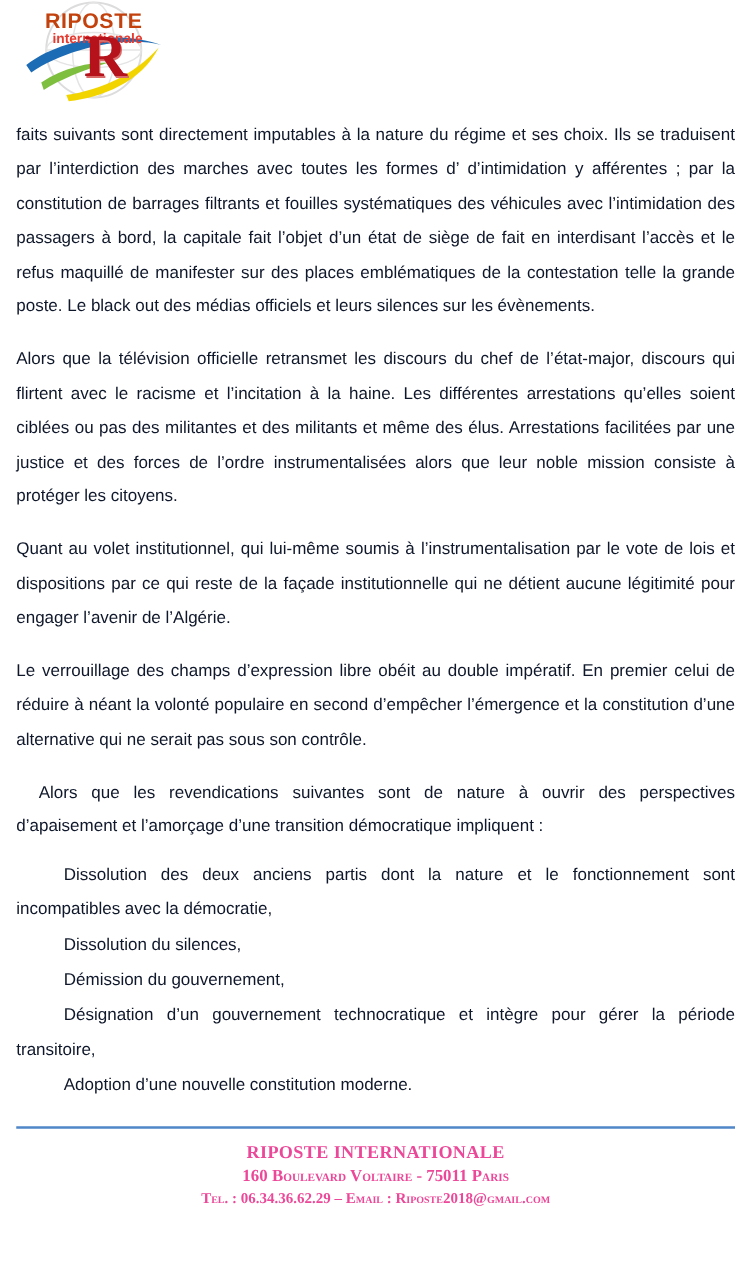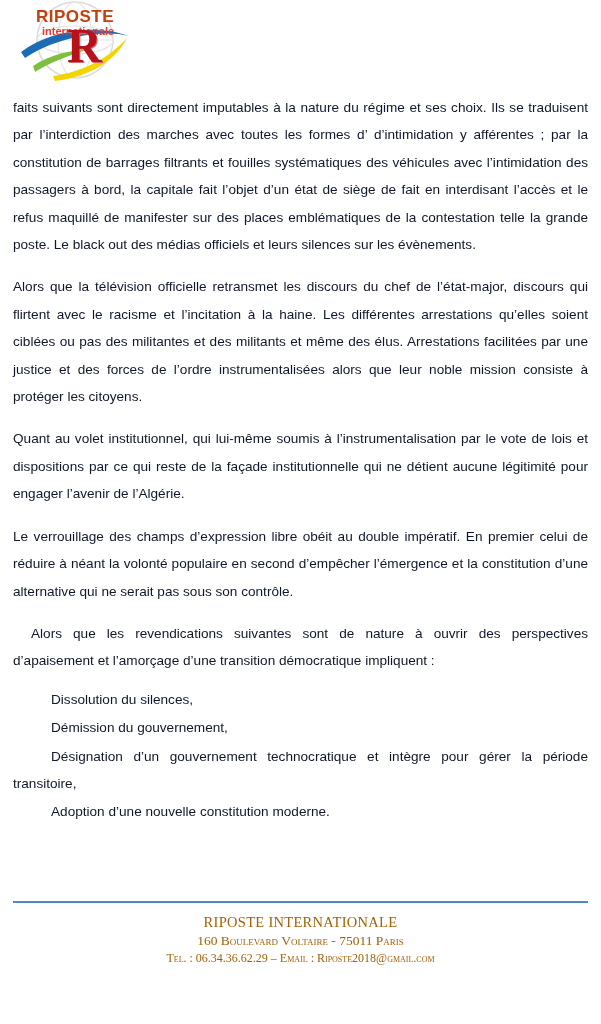--- a/index.html
+++ b/index.html
@@ -69,23 +69,23 @@
   .content p.demand-first { margin-top: 1px; }
 
   
   .footer {
     position: absolute;
     left: 13px;
     right: 13px;
     top: 901px;
     border-top: 2.5px solid #4f87c7;
     text-align: center;
-    color: #a16207;
+    color: #ec4899;
     font-family: "Liberation Serif", serif;
-    font-weight: normal;
+    font-weight: bold;
   }
   .footer-org {
     margin-top: 11px;
     font-size: 14.5px;
     letter-spacing: 0.3px;
   }
   .footer-address {
     margin-top: 2px;
     font-size: 13.5px;
     font-variant: small-caps;
@@ -120,20 +120,21 @@
     <div class="logo-monogram">R</div>
   </div>
 
   <div class="content">
     <p>faits suivants sont directement imputables à la nature du régime et ses choix. Ils se traduisent par l’interdiction des marches avec toutes les formes d’ d’intimidation y afférentes ; par la constitution de barrages filtrants et fouilles systématiques des véhicules avec l’intimidation des passagers à bord, la capitale fait l’objet d’un état de siège de fait en   interdisant  l’accès et le refus maquillé de manifester sur des places emblématiques de la contestation telle la grande poste.  Le black out des médias officiels et leurs silences sur les évènements.</p>
     <p>Alors que la télévision officielle retransmet les discours du chef de l’état-major, discours qui flirtent avec le racisme et l’incitation à la haine. Les différentes arrestations qu’elles soient ciblées ou pas des militantes et des militants et même des élus. Arrestations facilitées par une justice et des forces de l’ordre instrumentalisées alors que leur noble mission consiste à protéger les citoyens.</p>
     <p>Quant au volet institutionnel, qui lui-même soumis à l’instrumentalisation par le vote de lois et dispositions par ce qui reste de la façade institutionnelle qui ne détient aucune légitimité pour engager l’avenir de l’Algérie.</p>
     <p>Le verrouillage des champs d’expression libre obéit au double impératif. En premier celui de réduire à néant la volonté populaire en second d’empêcher l’émergence et la constitution d’une alternative qui ne serait pas sous son contrôle.</p>
     <p class="intro-demands">Alors que les revendications suivantes sont de nature à ouvrir des perspectives d’apaisement et l’amorçage d’une transition démocratique impliquent :</p>
 
+    <p class="demand demand-first">Dissolution des deux anciens partis dont la nature et le fonctionnement sont incompatibles avec la démocratie,</p>
     <p class="demand">Dissolution du silences,</p>
     <p class="demand">Démission du gouvernement,</p>
     <p class="demand">Désignation d’un gouvernement technocratique et intègre pour gérer la période transitoire,</p>
     <p class="demand">Adoption d’une nouvelle constitution moderne.</p>
   </div>
 
   <div class="footer">
     <div class="footer-org">RIPOSTE INTERNATIONALE</div>
     <div class="footer-address">160 Boulevard Voltaire - 75011 Paris</div>
     <div class="footer-contact">Tel. : 06.34.36.62.29 – Email : Riposte2018@gmail.com</div>

